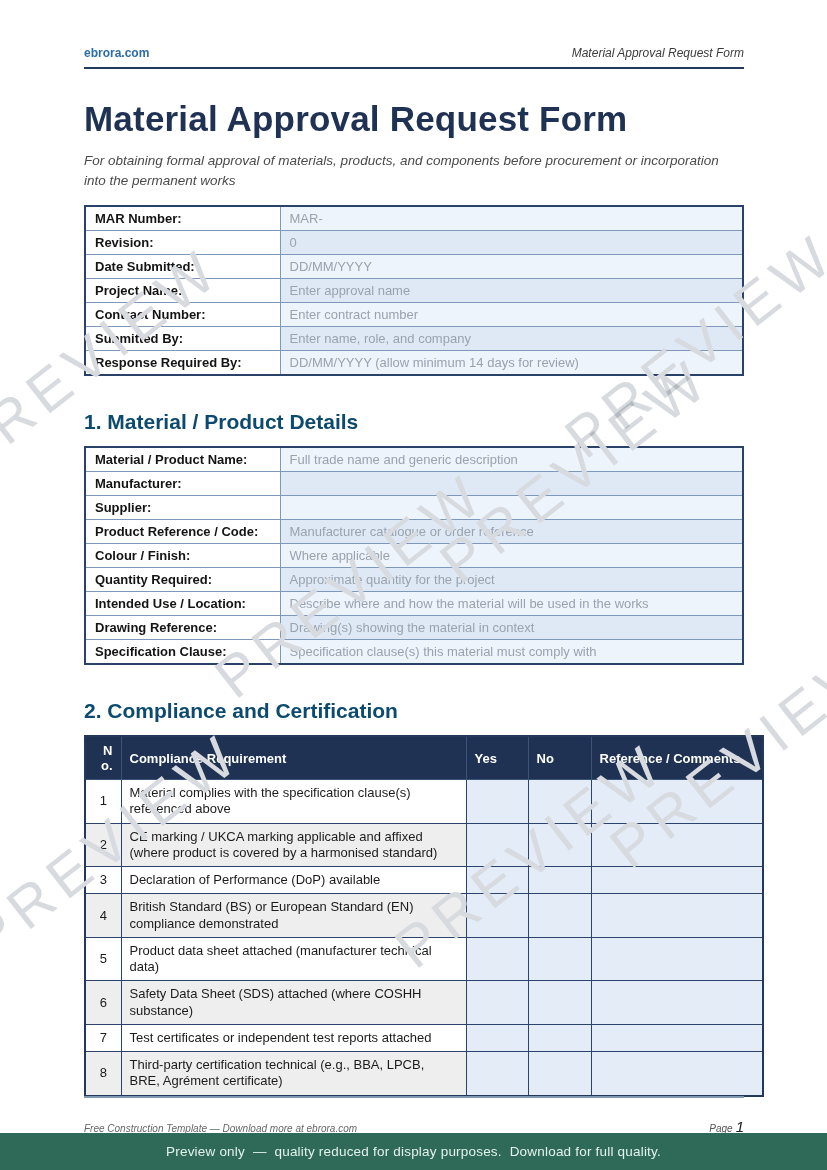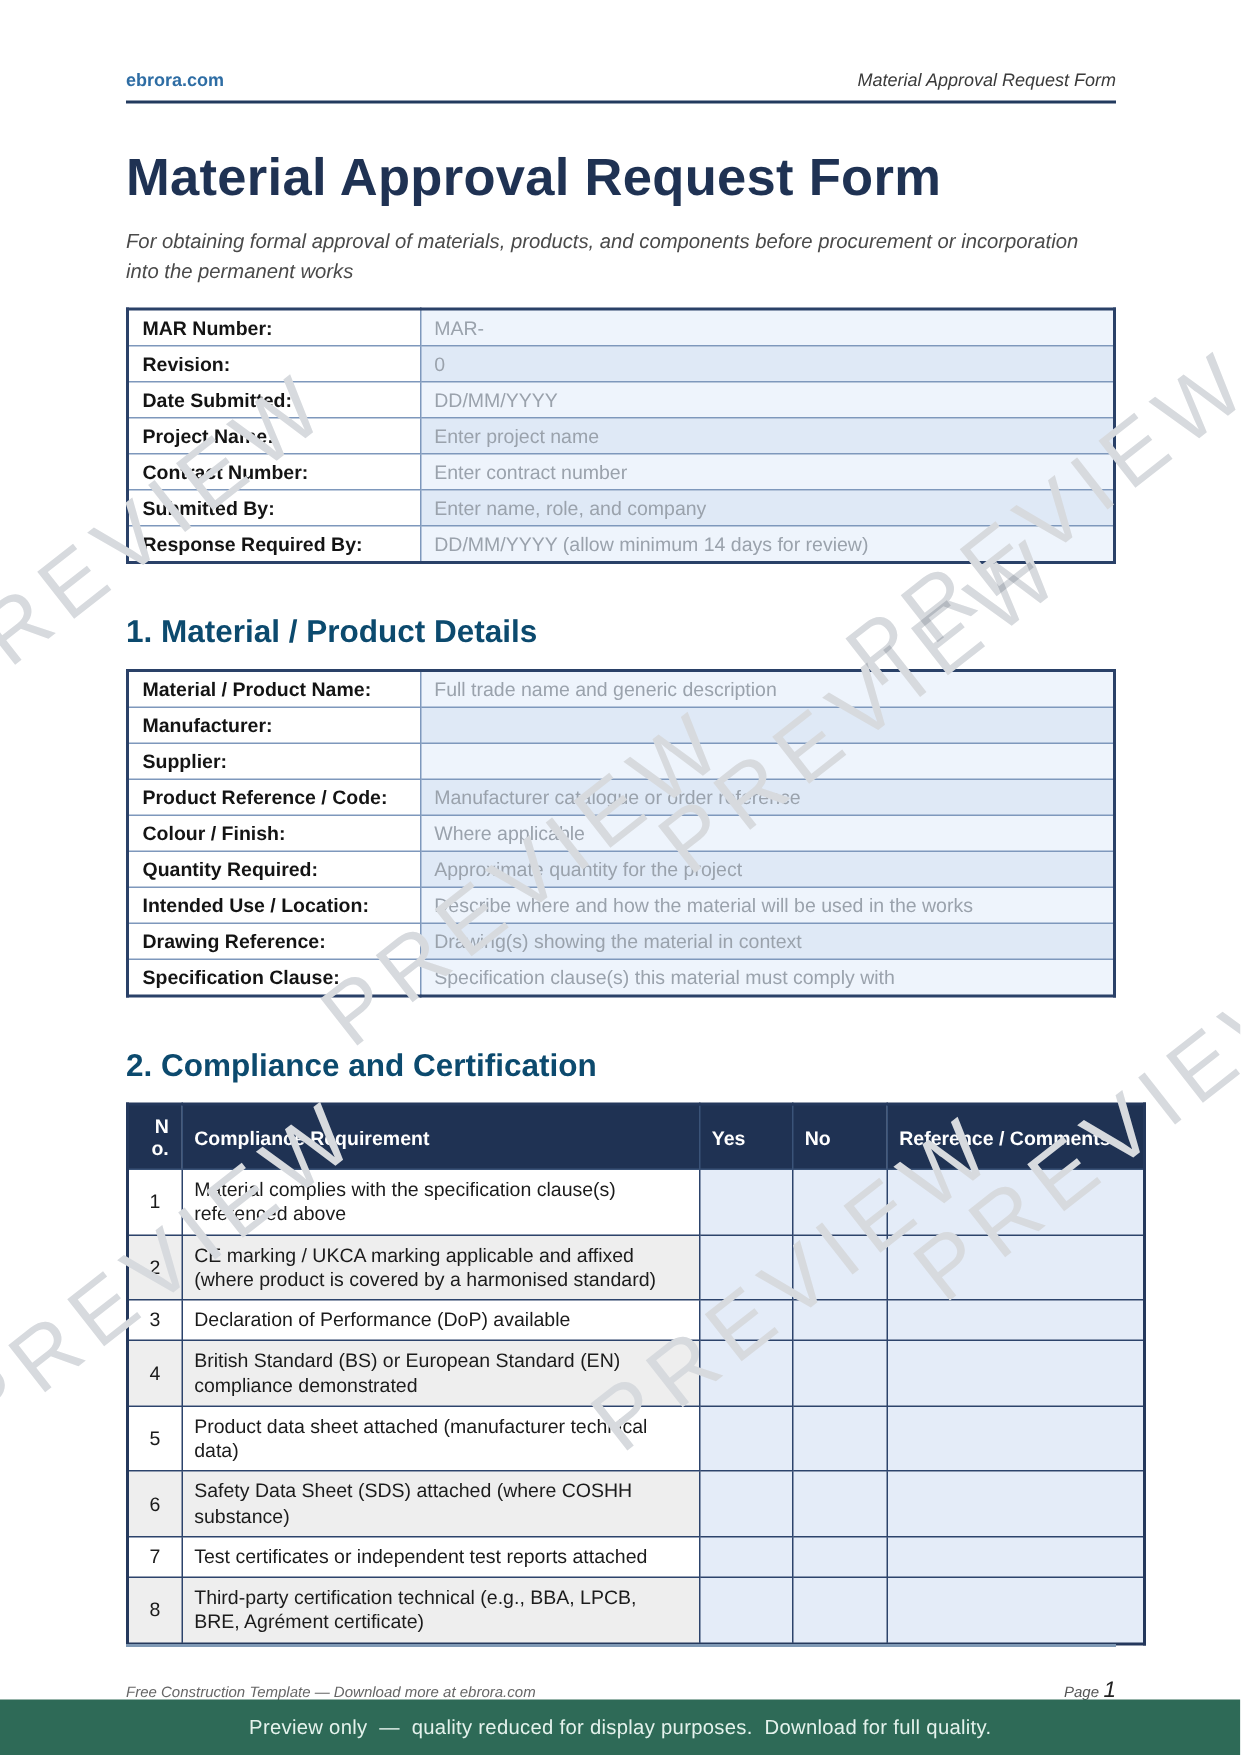--- a/index.html
+++ b/index.html
@@ -171,21 +171,21 @@
         <tr>
           <td class="lbl">Revision:</td>
           <td class="val">0</td>
         </tr>
         <tr>
           <td class="lbl">Date Submitted:</td>
           <td class="val">DD/MM/YYYY</td>
         </tr>
         <tr>
           <td class="lbl">Project Name:</td>
-          <td class="val">Enter project name</td>
+          <td class="val">Enter approval name</td>
         </tr>
         <tr>
           <td class="lbl">Contract Number:</td>
           <td class="val">Enter contract number</td>
         </tr>
         <tr>
           <td class="lbl">Submitted By:</td>
           <td class="val">Enter name, role, and company</td>
         </tr>
         <tr>

